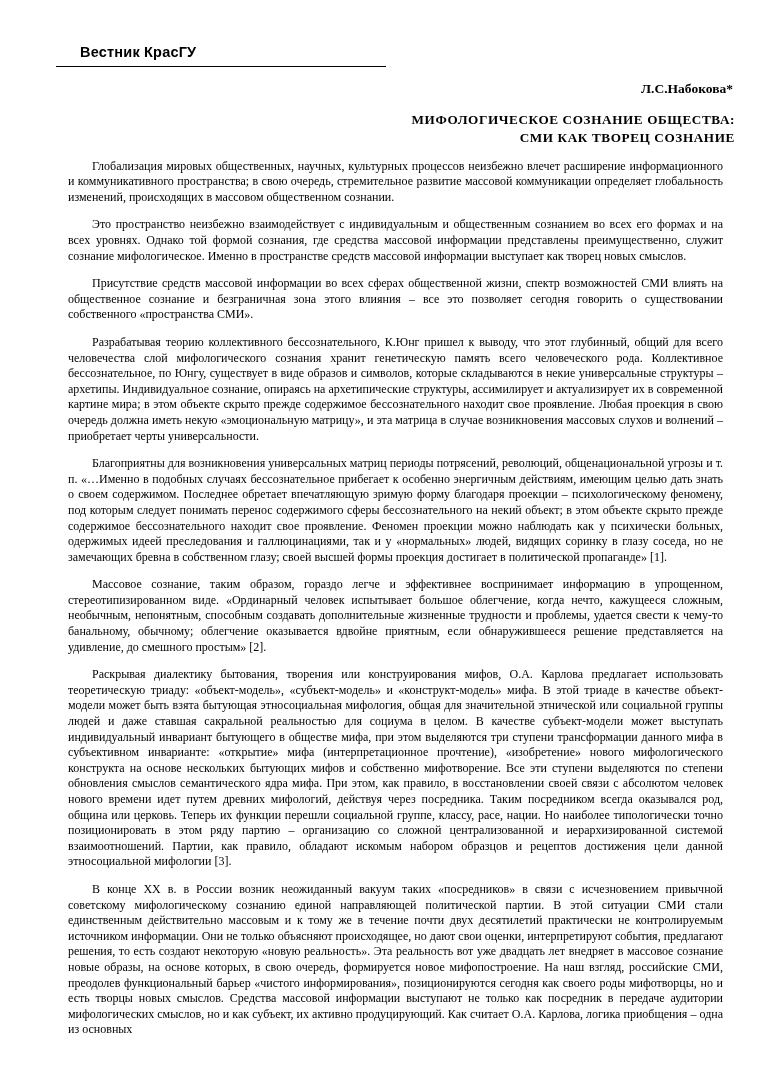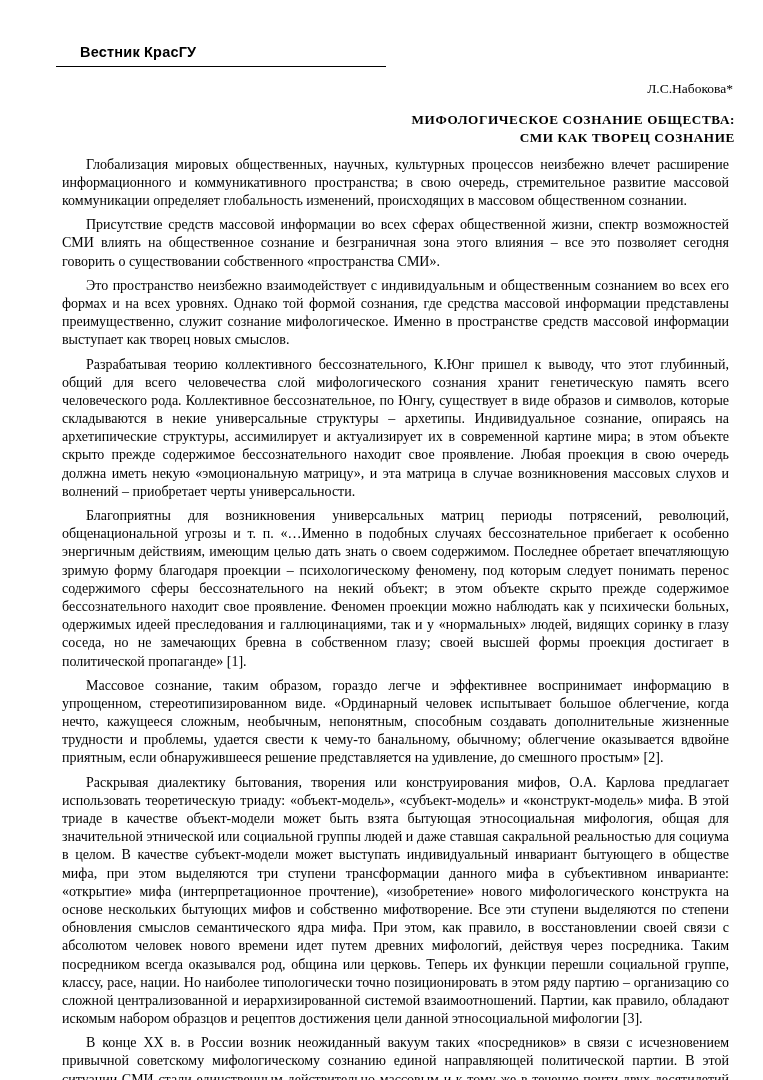--- a/index.html
+++ b/index.html
@@ -29,40 +29,40 @@
   }
   .header-rule {
     width: 330px;
     height: 0;
     border-top: 1.6px solid #000;
     margin: 0 0 14px 0;
   }
   .author {
     text-align: right;
     font-family: "Liberation Serif", serif;
-    font-weight: normal;
+    font-weight: bold;
     font-size: 13.5px;
     margin: 7px 2px 14px 0;
   }
   .title {
     text-align: right;
     font-weight: bold;
     font-size: 13.2px;
     line-height: 1.35;
     letter-spacing: 0.6px;
     margin: 0 0 9px 0;
   }
   .title .line {
     display: block;
   }
   .body-text p {
-    margin: 6px;
+    margin: 12px;
     text-align: justify;
     text-justify: inter-word;
-    font-size: 14px;
+    font-size: 12px;
     line-height: 1.30;
     text-indent: 24px;
     hyphens: auto;
     -webkit-hyphens: auto;
   }
   .body-text p + p {
     margin-top: 0.5px;
   }
 </style>
 </head>
@@ -75,22 +75,22 @@
 
   <div class="author">Л.С.Набокова*</div>
 
   <div class="title">
     <span class="line">МИФОЛОГИЧЕСКОЕ  СОЗНАНИЕ  ОБЩЕСТВА:</span>
     <span class="line">СМИ  КАК  ТВОРЕЦ  СОЗНАНИЕ</span>
   </div>
 
   <div class="body-text">
     <p>Глобализация мировых общественных, научных, культурных процессов неизбежно влечет расширение информационного и коммуникативного пространства; в свою очередь, стремительное развитие массовой коммуникации определяет глобальность изменений, происходящих в массовом общественном сознании.</p>
+    <p>Это пространство неизбежно взаимодействует с индивидуальным и общественным сознанием во всех его формах и на всех уровнях. Однако той формой сознания, где средства массовой информации представлены преимущественно, служит сознание мифологическое. Именно  в пространстве средств массовой информации выступает как творец новых смыслов.</p>
     <p>Присутствие средств массовой информации  во всех сферах общественной жизни, спектр возможностей СМИ влиять на общественное сознание и безграничная зона этого влияния – все это позволяет сегодня  говорить о существовании собственного «пространства СМИ».</p>
-    <p>Это пространство неизбежно взаимодействует с индивидуальным и общественным сознанием во всех его формах и на всех уровнях. Однако той формой сознания, где средства массовой информации представлены преимущественно, служит сознание мифологическое. Именно  в пространстве средств массовой информации выступает как творец новых смыслов.</p>
     <p>Разрабатывая теорию коллективного  бессознательного, К.Юнг пришел к выводу, что этот  глубинный, общий для всего человечества слой мифологического сознания хранит генетическую память всего человеческого рода. Коллективное бессознательное, по Юнгу, существует в виде образов и символов, которые складываются в некие универсальные структуры – архетипы. Индивидуальное сознание, опираясь на архетипические структуры, ассимилирует и актуализирует их в современной картине мира; в этом объекте скрыто прежде содержимое бессознательного находит свое проявление. Любая проекция в свою очередь должна иметь некую «эмоциональную матрицу», и эта матрица в случае возникновения массовых слухов и волнений – приобретает черты  универсальности.</p>
     <p>Благоприятны для возникновения универсальных матриц периоды потрясений, революций, общенациональной угрозы и т. п. «…Именно в подобных случаях бессознательное  прибегает к особенно энергичным действиям, имеющим целью дать знать о своем содержимом. Последнее обретает впечатляющую зримую форму благодаря проекции – психологическому феномену, под которым следует понимать перенос содержимого сферы бессознательного на некий объект; в этом объекте скрыто прежде содержимое бессознательного находит свое проявление.  Феномен проекции можно наблюдать как у психически больных, одержимых идеей преследования и галлюцинациями, так и у «нормальных» людей, видящих соринку в глазу соседа, но не замечающих бревна в собственном глазу; своей высшей формы проекция достигает в политической пропаганде» [1].</p>
     <p>Массовое сознание, таким образом, гораздо легче и эффективнее воспринимает информацию в упрощенном, стереотипизированном виде. «Ординарный человек испытывает большое облегчение, когда нечто, кажущееся сложным, необычным, непонятным, способным создавать дополнительные жизненные трудности и проблемы, удается свести к чему-то банальному, обычному; облегчение оказывается вдвойне приятным, если обнаружившееся решение представляется на удивление, до смешного простым» [2].</p>
     <p>Раскрывая диалектику бытования, творения или конструирования мифов, О.А. Карлова предлагает использовать теоретическую триаду: «объект-модель», «субъект-модель» и «конструкт-модель» мифа. В этой триаде в качестве объект-модели может быть взята бытующая этносоциальная мифология, общая для значительной этнической или социальной группы людей и даже ставшая сакральной реальностью для социума в целом. В качестве субъект-модели может выступать индивидуальный инвариант бытующего в обществе мифа, при этом выделяются три ступени трансформации данного мифа в субъективном инварианте: «открытие» мифа (интерпретационное прочтение), «изобретение» нового мифологического конструкта на основе нескольких бытующих мифов и собственно мифотворение. Все эти ступени выделяются по степени обновления смыслов семантического ядра мифа. При этом, как правило, в восстановлении своей связи с абсолютом человек нового времени идет путем древних мифологий, действуя через посредника. Таким посредником всегда оказывался род, община или церковь. Теперь их функции перешли социальной группе, классу, расе, нации. Но наиболее типологически точно позиционировать в этом ряду партию – организацию со сложной централизованной и иерархизированной системой взаимоотношений. Партии, как правило, обладают искомым набором образцов и рецептов достижения цели данной этносоциальной мифологии [3].</p>
     <p>В конце XX в. в России возник неожиданный вакуум таких «посредников» в связи с исчезновением привычной советскому мифологическому сознанию единой направляющей политической партии. В этой ситуации СМИ стали единственным действительно массовым и к тому же  в течение почти двух десятилетий практически не контролируемым источником информации. Они не только объясняют происходящее, но дают свои оценки, интерпретируют события, предлагают решения, то есть создают некоторую «новую реальность». Эта реальность вот уже двадцать лет внедряет в массовое сознание  новые образы, на основе которых, в свою очередь, формируется новое мифопостроение. На наш взгляд, российские СМИ, преодолев функциональный барьер «чистого информирования», позиционируются сегодня как своего роды мифотворцы, но и есть творцы новых смыслов. Средства массовой информации выступают не только как посредник в передаче аудитории  мифологических смыслов, но и как субъект, их активно продуцирующий. Как считает О.А. Карлова, логика приобщения – одна из основных</p>
   </div>
 
 </div>
 
 </body></html>

